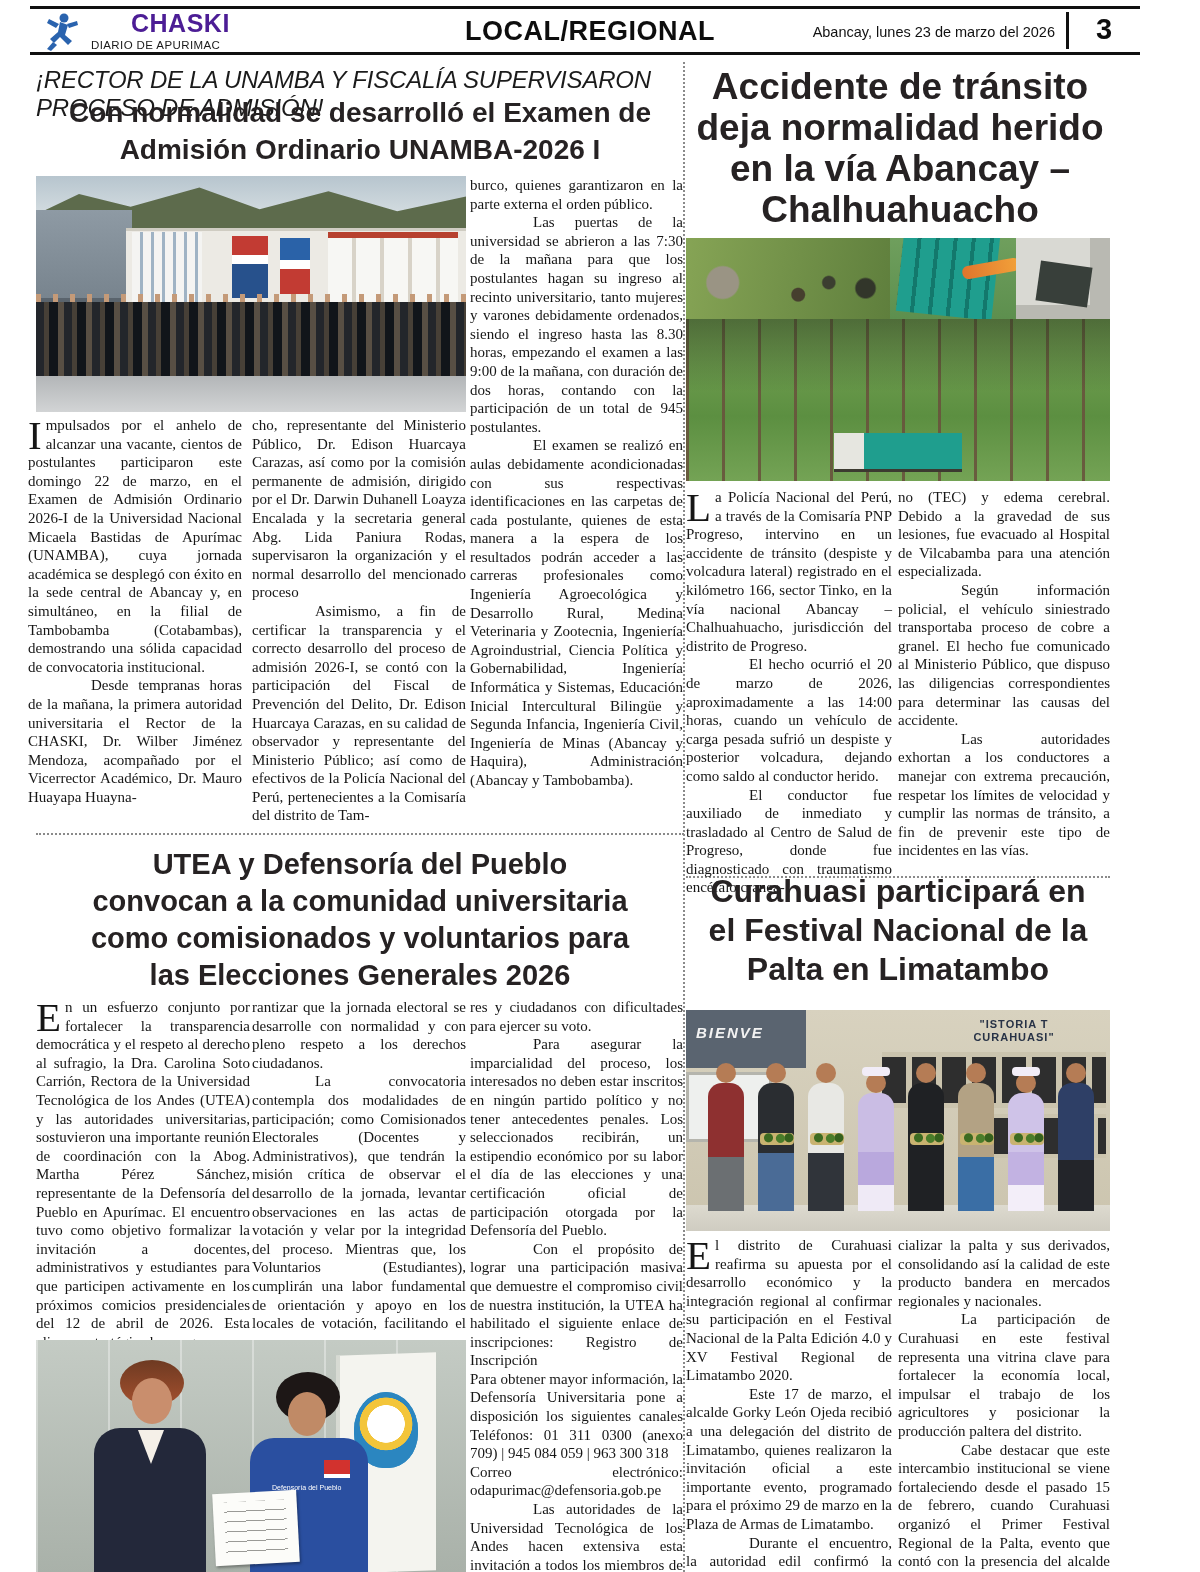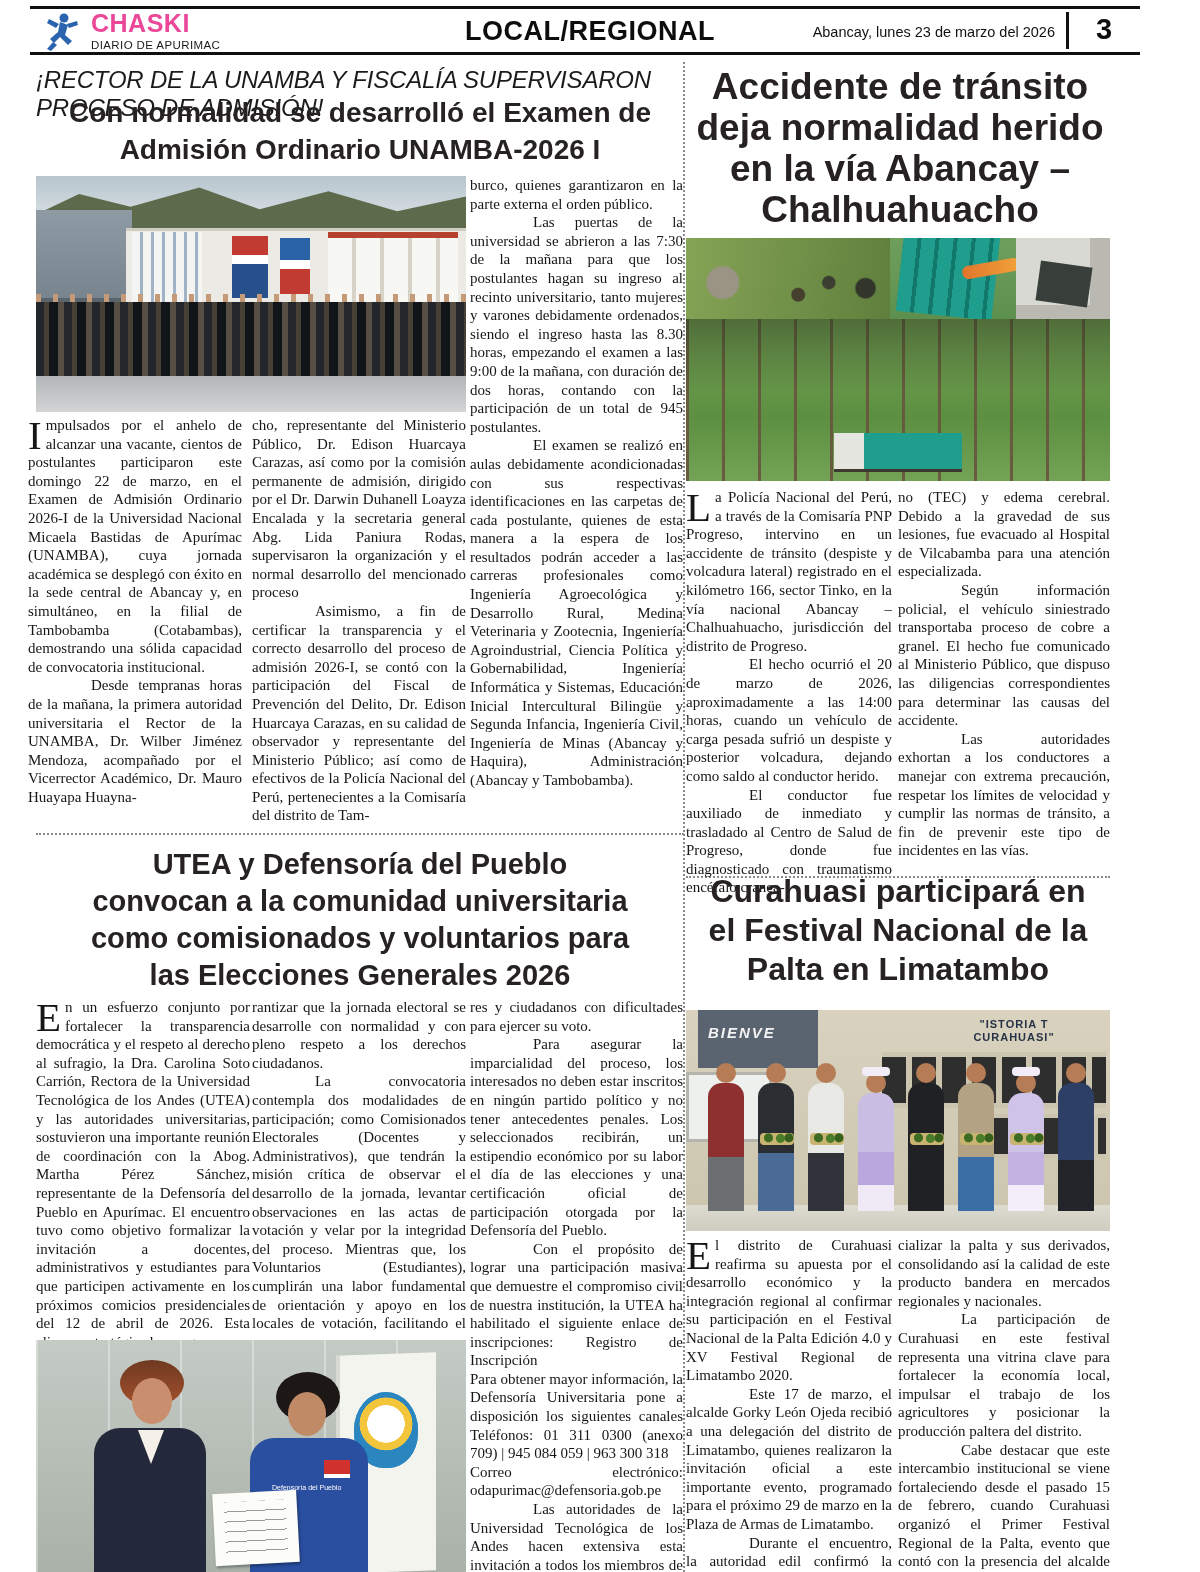--- a/index.html
+++ b/index.html
@@ -5,21 +5,21 @@
   * { margin:0; padding:0; box-sizing:border-box; }
   html,body { background:#9a9a9a; }
   .page {
     position:relative; width:1200px; height:1572px; background:#ffffff;
     overflow:hidden; font-family:"Liberation Serif","DejaVu Serif",serif; color:#141414;
   }
   
   .rule { position:absolute; left:30px; width:1110px; height:3px; background:#101010; }
   .rule.top { top:6px; } .rule.bottom { top:52px; }
   .brand-block { position:absolute; left:40px; top:11px; display:flex; gap:7px; align-items:center; }
-  .brand { font-family:"Liberation Sans",sans-serif; font-weight:bold; font-size:25px; letter-spacing:.5px; color:#ec4899; line-height:1; }
+  .brand { font-family:"Liberation Sans",sans-serif; font-weight:bold; font-size:25px; letter-spacing:.5px; color:#4c1d95; line-height:1;margin-left:40px; }
   .tagline { font-family:"Liberation Sans",sans-serif; font-size:11.5px; letter-spacing:.4px; color:#1a1a1a; margin-top:3px; }
   .section-title { position:absolute; left:330px; top:16px; width:520px; text-align:center;
     font-family:"Liberation Sans",sans-serif; font-weight:bold; font-size:27px; letter-spacing:.5px; color:#0d0d0d; }
   .date-text { position:absolute; right:145px; top:24px; font-family:"Liberation Sans",sans-serif; font-size:14.5px; color:#111; }
   .pagebar { position:absolute; left:1066px; top:12px; width:3px; height:37px; background:#101010; }
   .pageno { position:absolute; left:1076px; top:13px; width:56px; text-align:center;
     font-family:"Liberation Sans",sans-serif; font-weight:bold; font-size:29px; color:#0d0d0d; }
   
   .vsep { position:absolute; left:683px; top:62px; height:1510px; width:0; border-left:2px dotted #8a8a8a; }
   .hsep { position:absolute; height:0; border-top:2px dotted #8a8a8a; }
@@ -130,21 +130,21 @@
     font-size:7px; line-height:8px; color:#fff; }
   .ph3 .paper { left:178px; top:152px; width:84px; height:72px; background:#fcfcf9;
     transform:rotate(-3deg); box-shadow:1px 2px 3px rgba(0,0,0,.35);
     background-image:repeating-linear-gradient(rgba(0,0,0,0) 0 9px,#9a9a96 9px 10px);
     background-size:74% 80%; background-position:50% 60%; background-repeat:no-repeat; }
   
   .ph4 .wall4 { left:0; top:0; right:0; bottom:0; background:linear-gradient(#d8d2bf,#cbc4ae); }
   .ph4 .floor4 { left:0; bottom:0; right:0; height:26px; background:linear-gradient(#dddacf,#cfccc1); }
   .ph4 .banner4 { left:0; top:0; width:120px; height:58px; background:#5a6470;
     color:#f2f2f2; font-family:"Liberation Sans",sans-serif; font-weight:bold; font-style:italic;
-    font-size:15px; padding:14px 0 0 10px; letter-spacing:2px;margin-left:12px; }
+    font-size:15px; padding:14px 0 0 10px; letter-spacing:2px; }
   .ph4 .walltext { left:238px; top:8px; width:180px; text-align:center; color:#273246;
     font-family:"Liberation Sans",sans-serif; font-weight:bold; font-size:11px; line-height:13px;
     letter-spacing:1px; }
   .ph4 .frames { left:196px; top:42px; width:224px; height:56px;
     background:repeating-linear-gradient(90deg,#2e2e2e 0 24px,#cbc4ae 24px 30px);
     box-shadow:inset 0 5px 0 #cbc4ae, inset 0 -5px 0 #cbc4ae; }
   .ph4 .frames2 { left:300px; top:104px; width:120px; height:44px;
     background:repeating-linear-gradient(90deg,#2e2e2e 0 22px,#cbc4ae 22px 28px);
     box-shadow:inset 0 4px 0 #cbc4ae, inset 0 -4px 0 #cbc4ae; }
   .ph4 .board { left:0; top:62px; width:86px; height:70px; background:#eef0ee; border:3px solid #b5b5ad; }
@@ -204,21 +204,21 @@
     <div class="ban1"></div>
       <div class="ban2"></div>
       <div class="posters"></div>
     <div class="heads"></div>
       <div class="crowd"></div>
     <div class="pave"></div>
   </div>
 
   <div class="col a1c1">
     <p class="lead">Impulsados por el anhelo de alcanzar una vacante, cientos de postulantes participaron este domingo 22 de marzo, en el Examen de Admisión Ordinario 2026-I de la Universidad Nacional Micaela Bastidas de Apurímac (UNAMBA), cuya jornada académica se desplegó con éxito en la sede central de Abancay y, en simultáneo, en la filial de Tambobamba (Cotabambas), demostrando una sólida capacidad de convocatoria institucional.</p>
-    <p>Desde tempranas horas de la mañana, la primera autoridad universitaria el Rector de la UNAMBA, Dr. Wilber Jiménez Mendoza, acompañado por el Vicerrector Académico, Dr. Mauro Huayapa Huayna-</p>
+    <p>Desde tempranas horas de la mañana, la primera autoridad universitaria el Rector de la CHASKI, Dr. Wilber Jiménez Mendoza, acompañado por el Vicerrector Académico, Dr. Mauro Huayapa Huayna-</p>
   </div>
   <div class="col a1c2">
     <p class="flush">cho, representante del Ministerio Público, Dr. Edison Huarcaya Carazas, así como por la comisión permanente de admisión, dirigido por el Dr. Darwin Duhanell Loayza Encalada y la secretaria general Abg. Lida Paniura Rodas, supervisaron la organización y el normal desarrollo del mencionado proceso</p>
     <p>Asimismo, a fin de certificar la transparencia y el correcto desarrollo del proceso de admisión 2026-I, se contó con la participación del Fiscal de Prevención del Delito, Dr. Edison Huarcaya Carazas, en su calidad de observador y representante del Ministerio Público; así como de efectivos de la Policía Nacional del Perú, pertenecientes a la Comisaría del distrito de Tam-</p>
   </div>
   <div class="col a1c3">
     <p class="flush">burco, quienes garantizaron en la parte externa el orden público.</p>
     <p>Las puertas de la universidad se abrieron a las 7:30 de la mañana para que los postulantes hagan su ingreso al recinto universitario, tanto mujeres y varones debidamente ordenados, siendo el ingreso hasta las 8.30 horas, empezando el examen a las 9:00 de la mañana, con duración de dos horas, contando con la participación de un total de 945 postulantes.</p>
     <p>El examen se realizó en aulas debidamente acondicionadas con sus respectivas identificaciones en las carpetas de cada postulante, quienes de esta manera a la espera de los resultados podrán acceder a las carreras profesionales como Ingeniería Agroecológica y Desarrollo Rural, Medina Veterinaria y Zootecnia, Ingeniería Agroindustrial, Ciencia Política y Gobernabilidad, Ingeniería Informática y Sistemas, Educación Inicial Intercultural Bilingüe y Segunda Infancia, Ingeniería Civil, Ingeniería de Minas (Abancay y Haquira), Administración (Abancay y Tambobamba).</p>
   </div>

